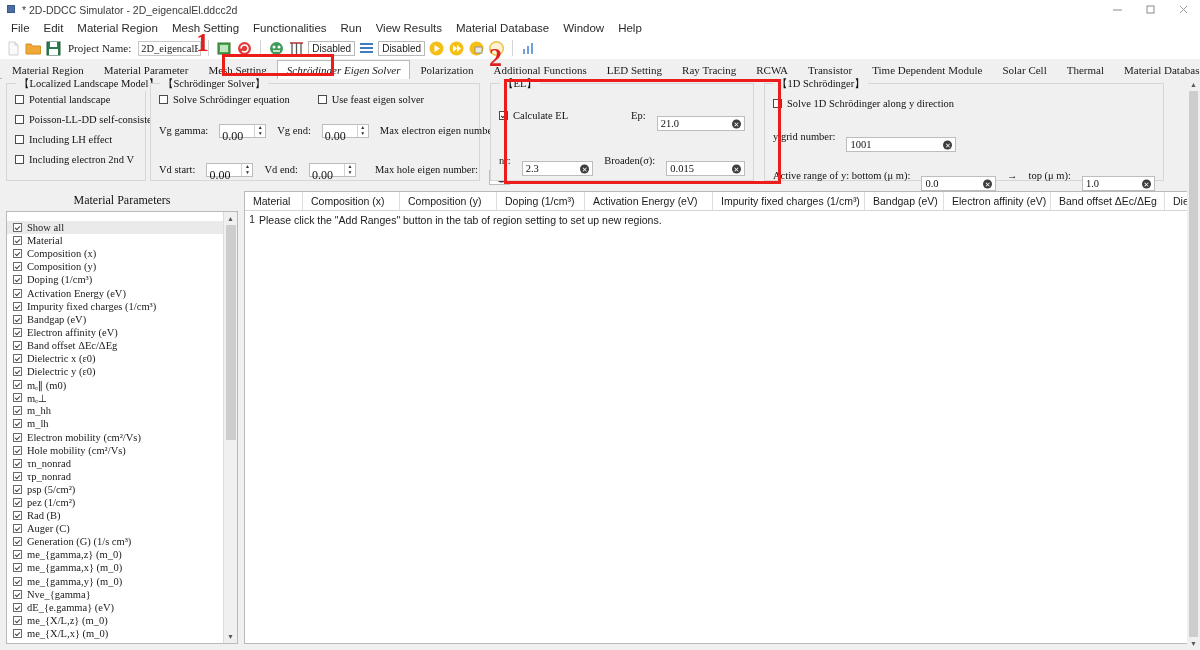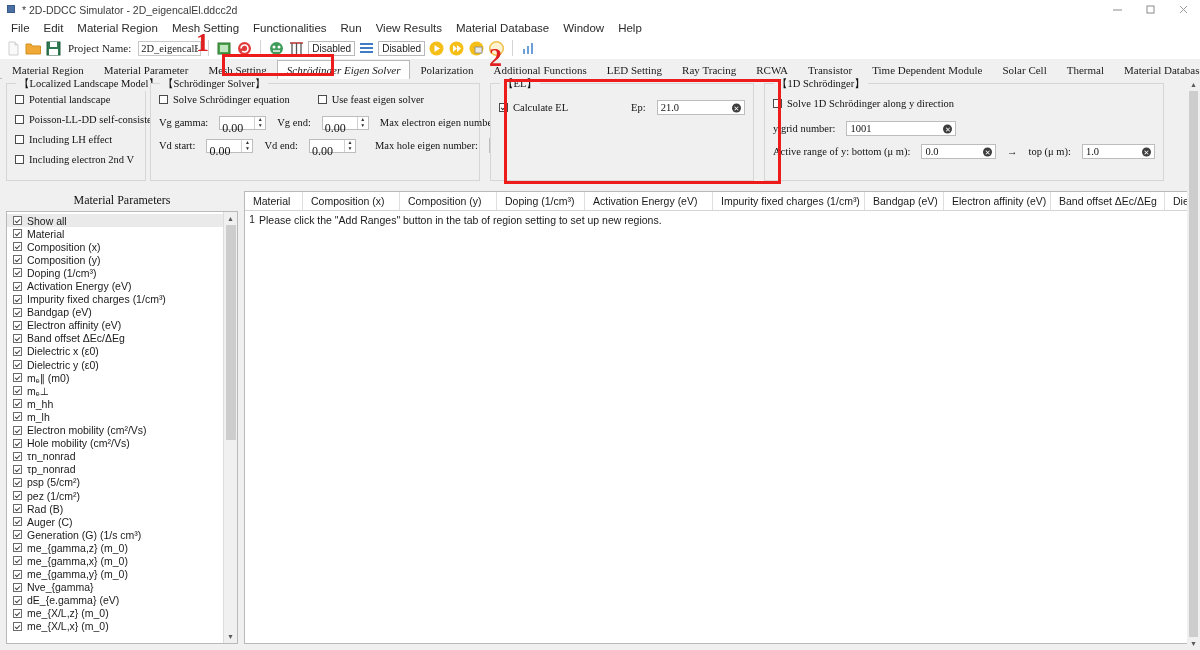--- a/index.html
+++ b/index.html
@@ -130,21 +130,21 @@
   .spin .arrows {
     width:11px; border-left:1px solid #d2d2d2; display:flex; flex-direction:column;
     background:#fff;
   }
   .spin .arrows span {
     flex:1; display:flex; align-items:center; justify-content:center;
     font-size:5px; color:#333; line-height:1;
   }
   .txtfield {
     height:15px; border:1px solid #bdbdbd; background:#ffffff;
-    display:inline-flex; align-items:center; position:relative;
+    display:inline-flex; align-items:center; position:relative;margin-top:16px;
   }
   .txtfield input {
     border:none; outline:none; background:transparent; height:13px;
     font-size:10.5px; font-family:"Liberation Serif", serif; color:#111;
     padding:0 16px 0 3px; width:100%;
   }
   .clear-x {
     position:absolute; right:3px; top:50%; transform:translateY(-50%);
     width:9px; height:9px; border-radius:50%; background:#3d3d3d; color:#fff;
     font-size:7px; line-height:9px; text-align:center; font-family:"Liberation Sans", sans-serif;
@@ -168,21 +168,21 @@
     width:232px; display:flex; flex-direction:column; min-height:0;
   }
   .panel-head {
     text-align:center; font-size:12px; font-family:"Liberation Serif", serif;
     color:#111; padding:2px 0 3px 0;
   }
   .param-list {
     flex:1; border:1px solid #b9b9b9; background:#ffffff; overflow:hidden;
     position:relative; display:flex;
   }
-  .param-items { flex:1; overflow:hidden; padding:2px 0 0 0; }
+  .param-items { flex:1; overflow:hidden; padding:9px 0 0 0;font-family:Liberation Serif, serif; }
   .param-item {
     display:flex; align-items:center; height:13.1px; padding-left:6px;
     font-size:10.5px; white-space:nowrap; color:#1a1a1a;
   }
   .param-item.first { background:#eaeaea; }
   .param-item .cbx2 {
     width:9px; height:9px; border:1px solid #6b6b6b; background:#fff;
     margin-right:5px; position:relative; flex:0 0 9px;
   }
   .param-item .cbx2::after {
@@ -469,20 +469,32 @@
     <div class="group g-el">
       <div class="gtitle">【EL】</div>
       <div class="row" style="margin-top:6px; margin-bottom:14px;">
         <div class="cb-row" style="margin:0;">
           <span class="cbx checked"></span>
           <span class="cb-label">Calculate EL</span>
         </div>
         <span class="fld-label" style="margin-left:52px;">Ep:</span>
         <span class="txtfield" style="width:97px;">
           <input readonly="" value="21.0" style="">
+          <span class="clear-x">✕</span>
+        </span>
+      </div>
+      <div class="row">
+        <span class="fld-label">nr:</span>
+        <span class="txtfield" style="width:88px;">
+          <input readonly="" value="2.3" style="">
+          <span class="clear-x">✕</span>
+        </span>
+        <span class="fld-label">Broaden(σ):</span>
+        <span class="txtfield" style="width:97px;">
+          <input readonly="" value="0.015" style="">
           <span class="clear-x">✕</span>
         </span>
       </div>
     </div>
 
     <div class="group g-1d">
       <div class="gtitle">【1D Schrödinger】</div>
       <div class="cb-row" style="margin-top:4px; margin-bottom:12px;">
         <span class="cbx"></span>
         <span class="cb-label">Solve 1D Schrödinger along y direction</span>

